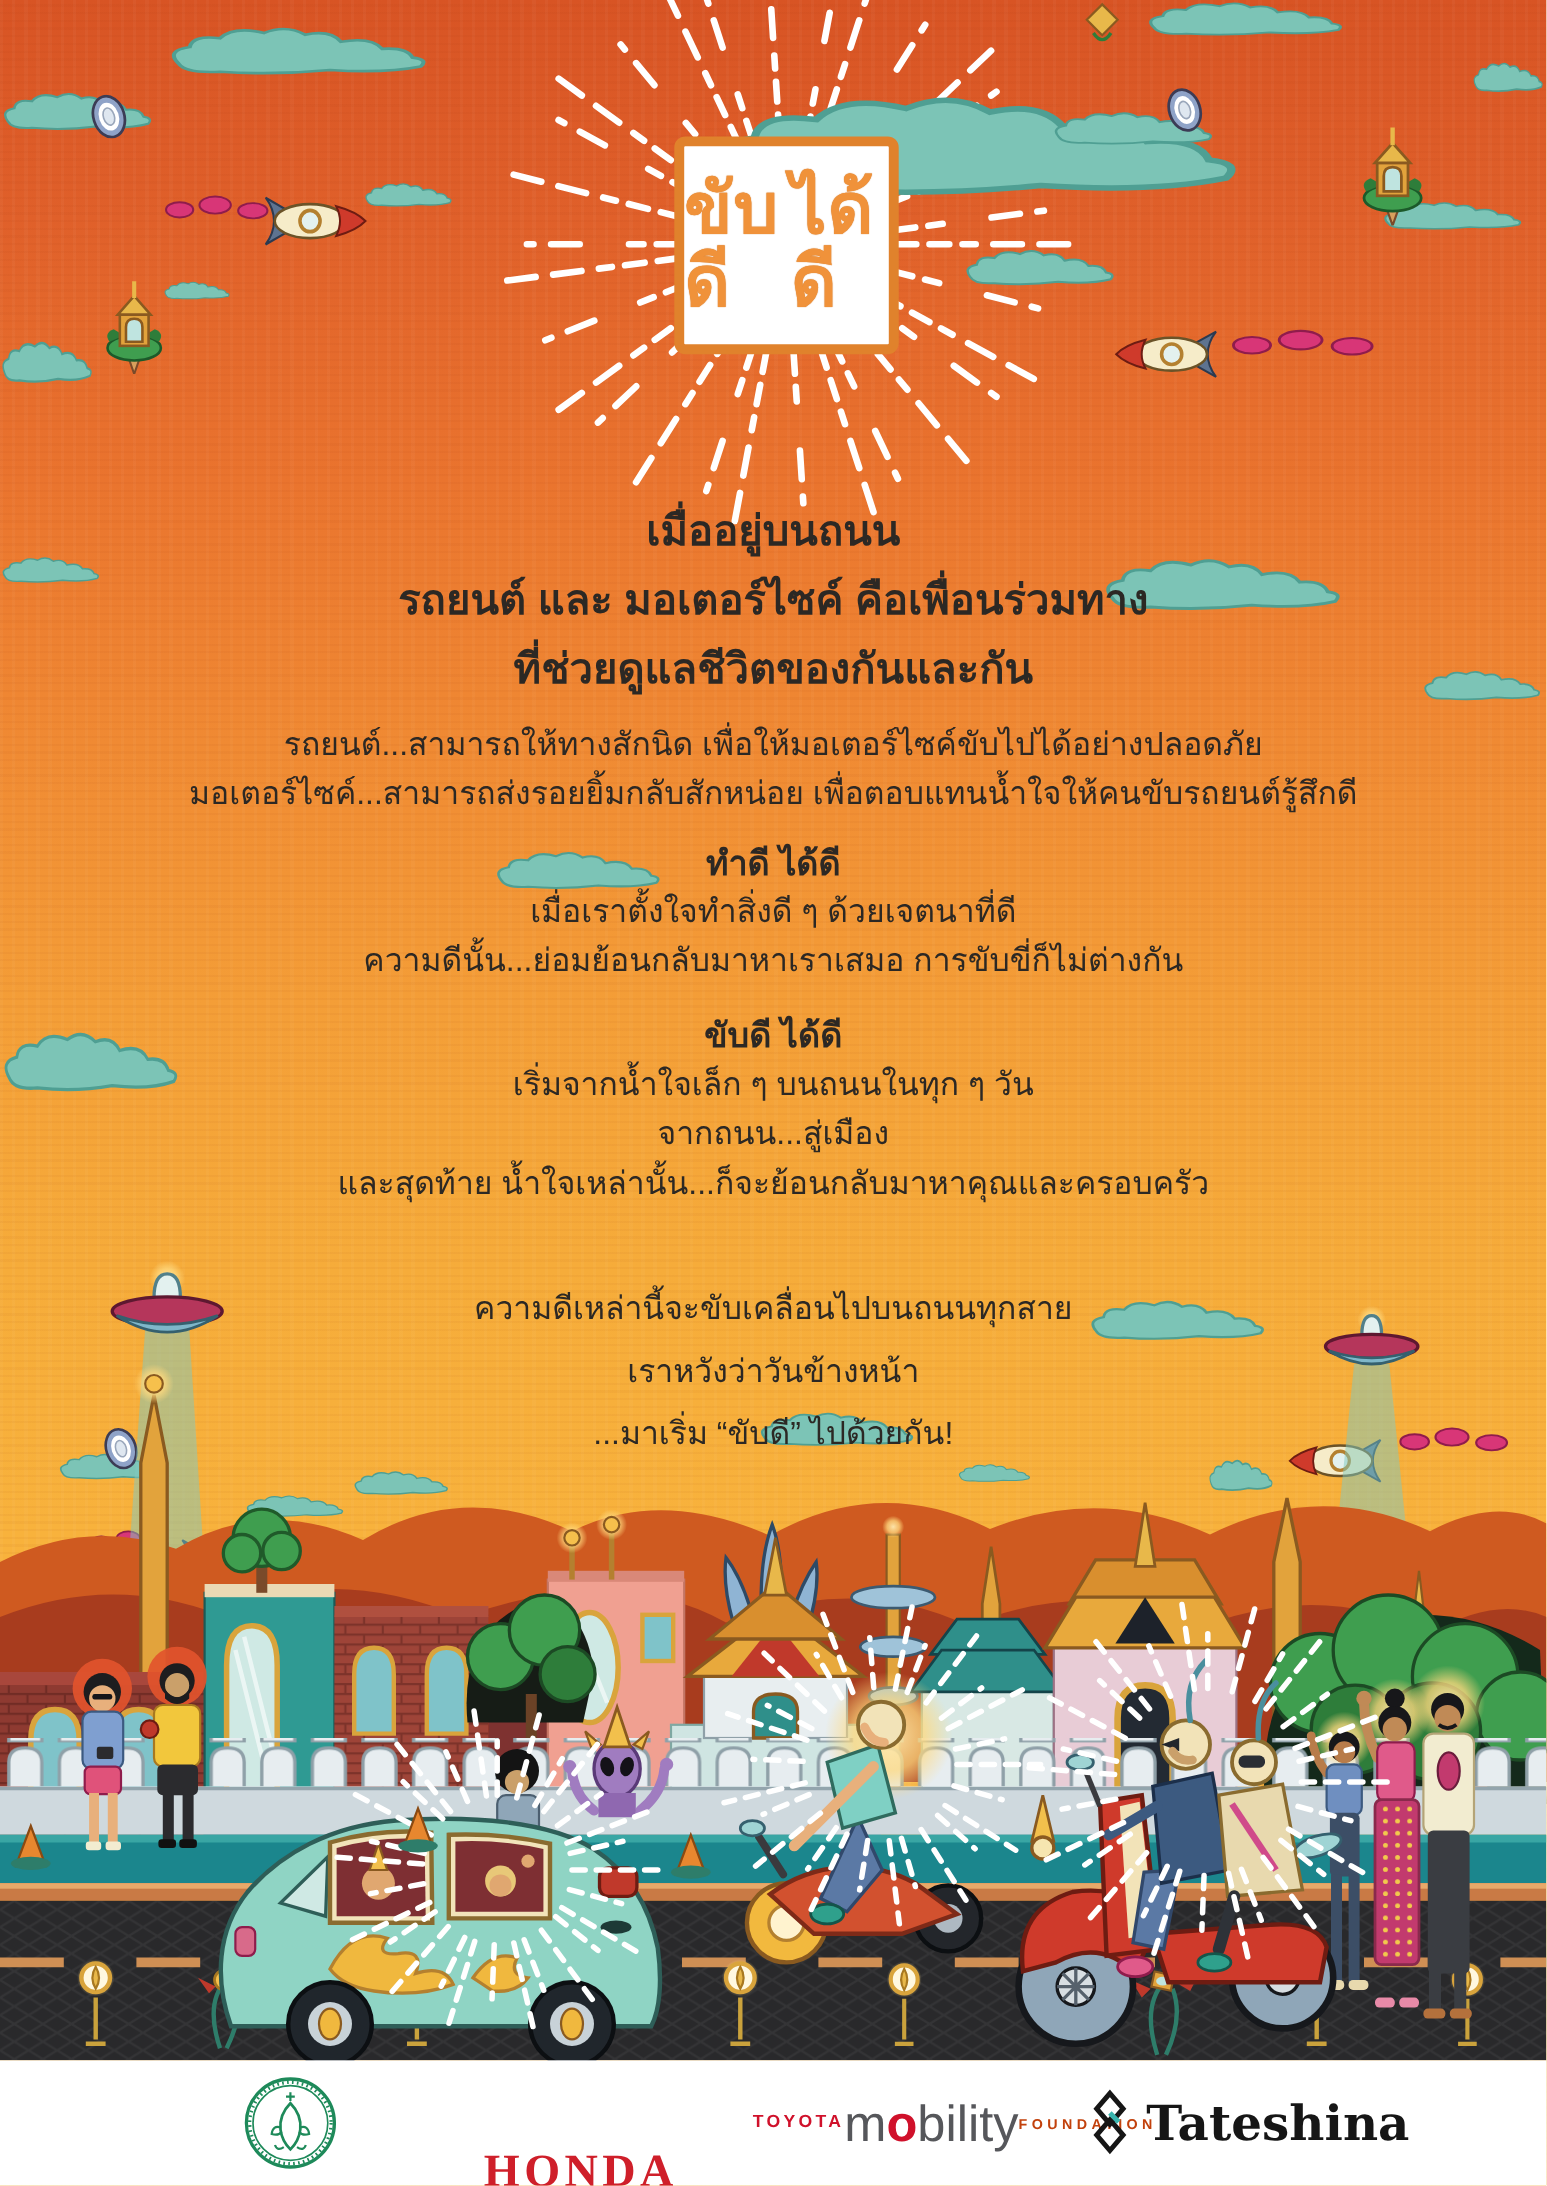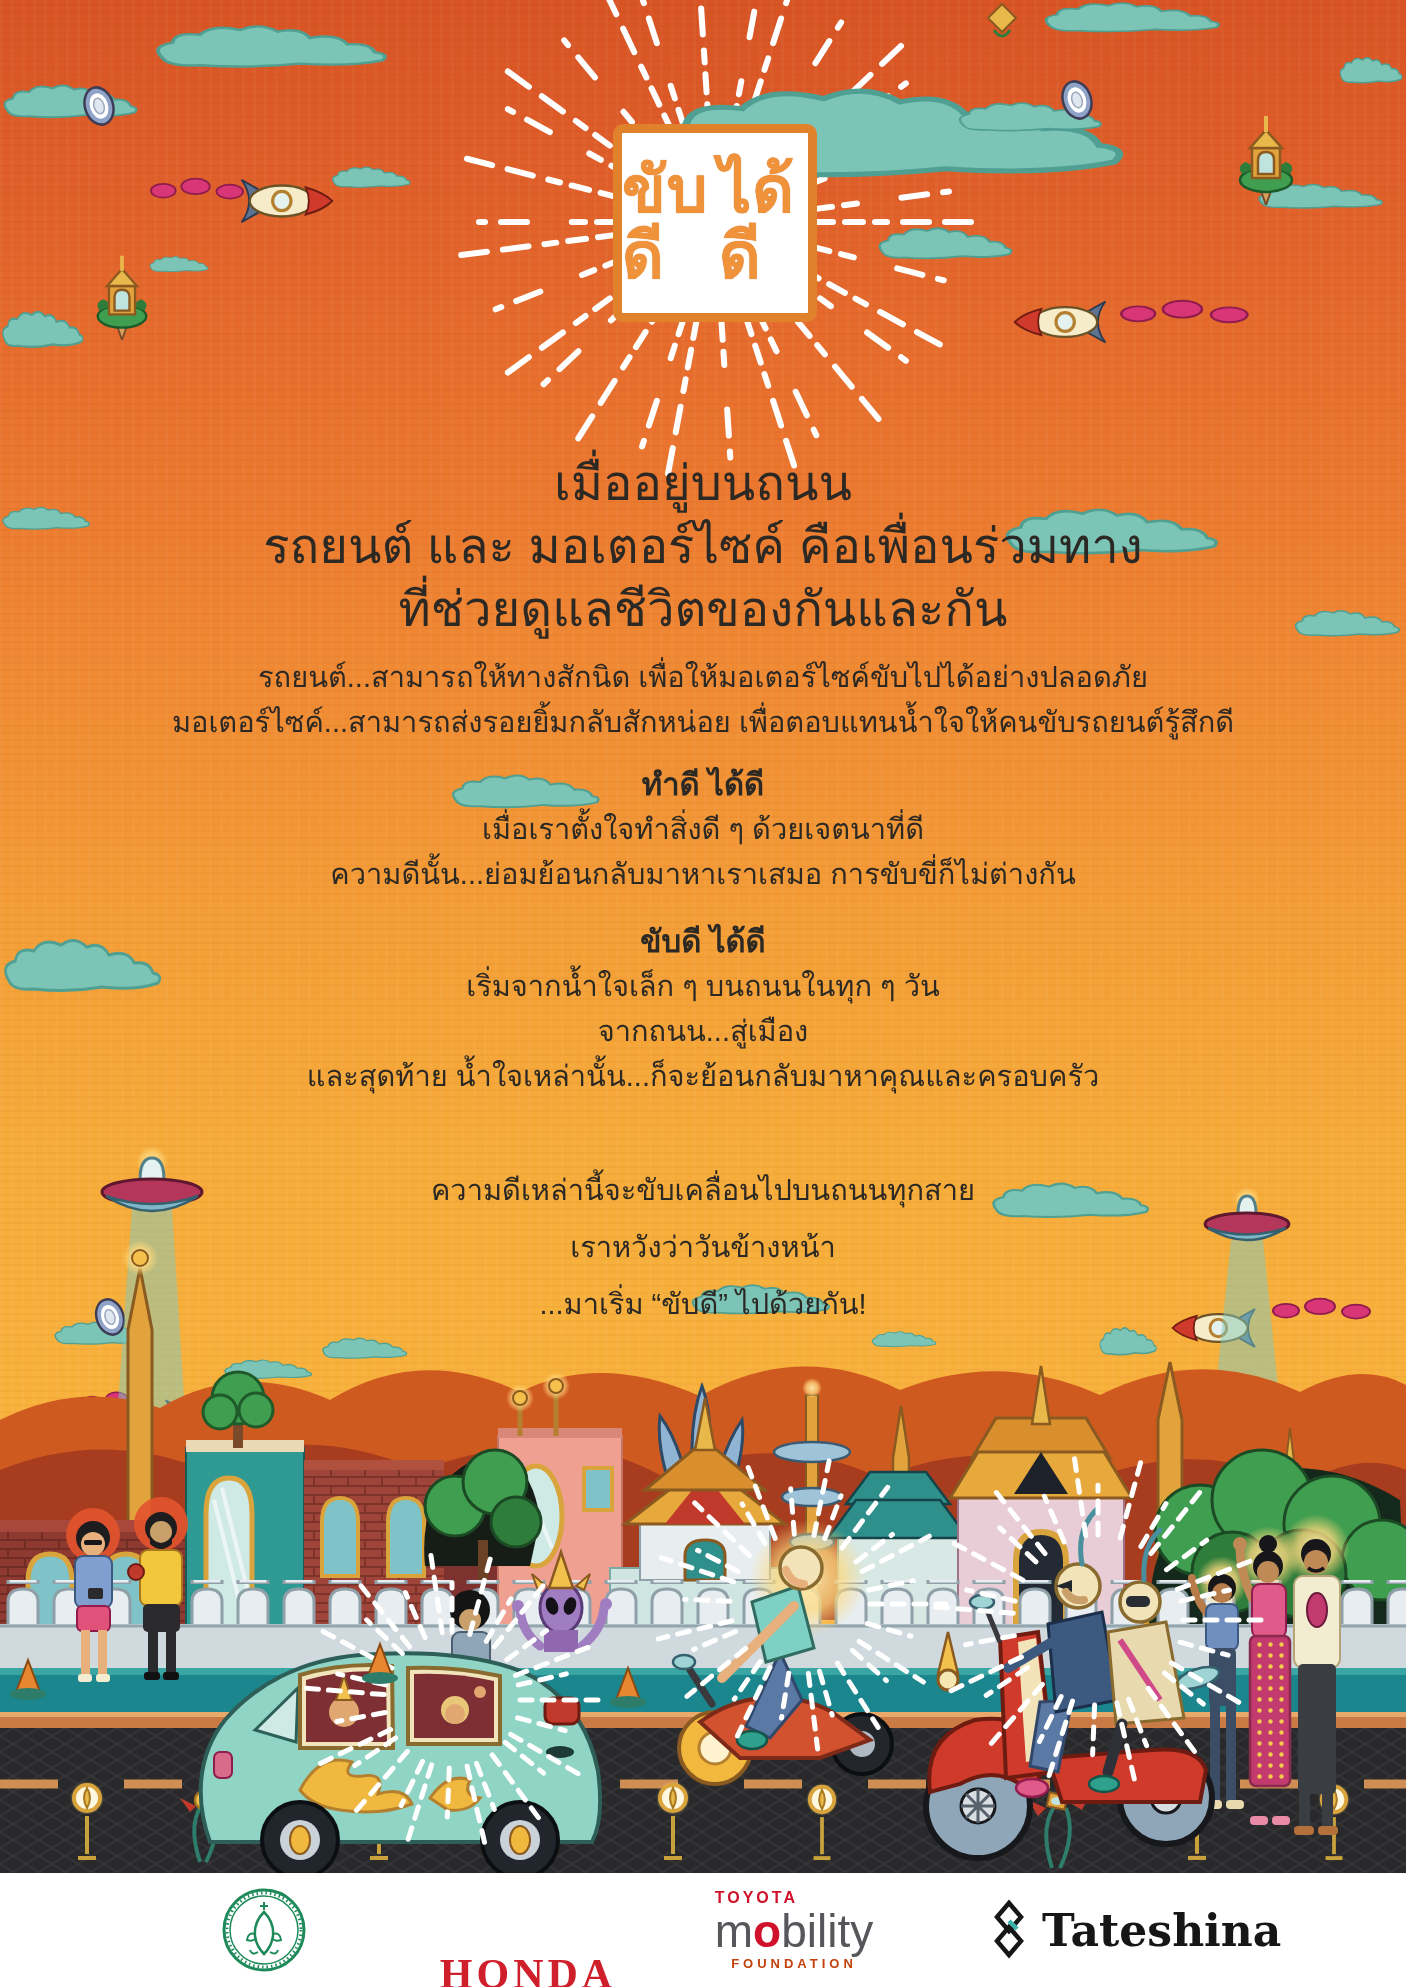--- a/index.html
+++ b/index.html
@@ -8,39 +8,39 @@
     font-family:"Liberation Sans",sans-serif;
     background:linear-gradient(180deg,#d85424 0%,#e0602a 10%,#ea742e 22%,#f08a33 34%,#f49e37 46%,#f6ac3a 58%,#f8b23c 70%,#f8b23c 100%);
   }
   .poster::before{ 
     content:"";position:absolute;inset:0;z-index:1;pointer-events:none;
     background-image:repeating-linear-gradient(0deg,rgba(140,40,5,.045) 0 2px,transparent 2px 7px),
                      repeating-linear-gradient(90deg,rgba(255,255,255,.03) 0 3px,transparent 3px 11px);
   }
   svg.illus{position:absolute;left:0;top:0;z-index:2;}
   .textblock{position:absolute;left:0;width:100%;text-align:center;color:#2c2824;z-index:4;}
-  .h-line{font-size:49px;font-weight:400;line-height:63px;}
+  .h-line{font-size:38px;font-weight:700;line-height:63px;}
   .b-line{font-size:29px;font-weight:400;line-height:45px;}
   .sec-title{font-size:31px;font-weight:700;line-height:44px;}
   .closing .b-line{line-height:57px;}
   .logo-box{
     position:absolute;left:613px;top:124px;width:204px;height:198px;z-index:4;
     background:#ffffff;border:9px solid #e0822c;border-radius:10px;box-sizing:border-box;
     display:flex;flex-direction:row;align-items:center;justify-content:center;
   }
   .logo-box .l1,.logo-box .l2{
     font-weight:800;color:#f0923a;font-size:64px;line-height:66px;letter-spacing:1px;
     text-shadow:0 0 1px #c96f1f;
   }
   .footer{position:absolute;left:0;top:1873px;width:1406px;height:114px;background:#ffffff;z-index:5;}
   .brand{position:absolute;top:0;height:114px;display:flex;align-items:center;}
   .bma{left:220px;}
   .honda{left:528px;transform:translateX(-50%);
     font-family:"Liberation Serif",serif;font-weight:bold;font-size:42px;color:#cf1f2a;letter-spacing:4px;margin-top:44px;}
-  .toyota{left:794px;transform:translateX(-50%);flex-direction:column;justify-content:center;line-height:1;}
+  .toyota{left:868px;transform:translateX(-50%);flex-direction:row;justify-content:center;line-height:1;}
   .toyota .t-top{font-size:16px;font-weight:bold;letter-spacing:3px;color:#d0112b;text-align:left;width:100%;}
   .toyota .t-main{font-size:46px;color:#56575b;letter-spacing:0px;margin:2px 0 3px 0;}
   .toyota .t-main .red-o{color:#d0112b;font-weight:bold;}
   .toyota .t-bottom{font-size:13px;font-weight:bold;letter-spacing:4px;color:#c2410c;text-align:center;width:100%;}
   .tateshina{left:986px;gap:10px;}
   .tateshina .tname{font-family:"DejaVu Serif",serif;font-weight:bold;font-size:44px;color:#161616;}
 </style>
 </head>
 <body>
 

